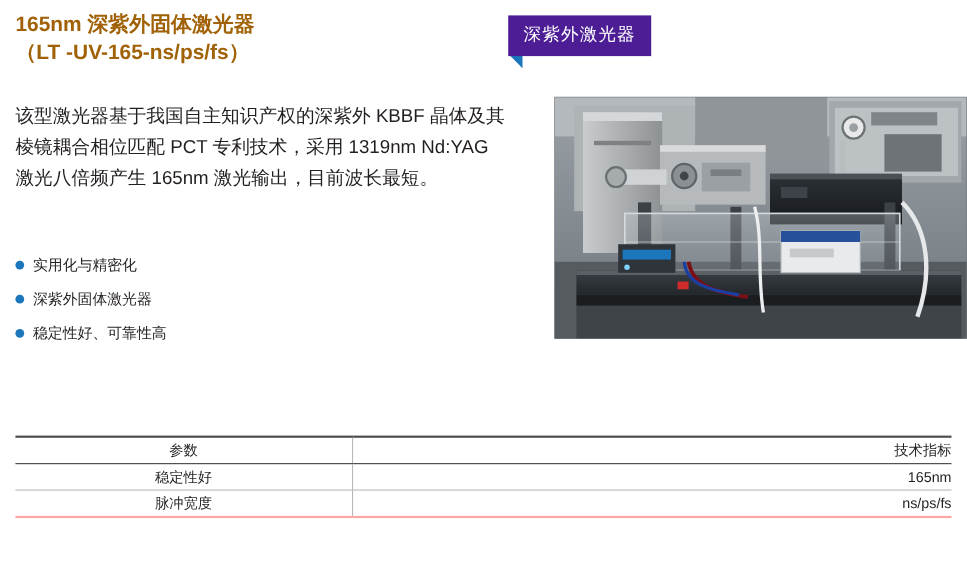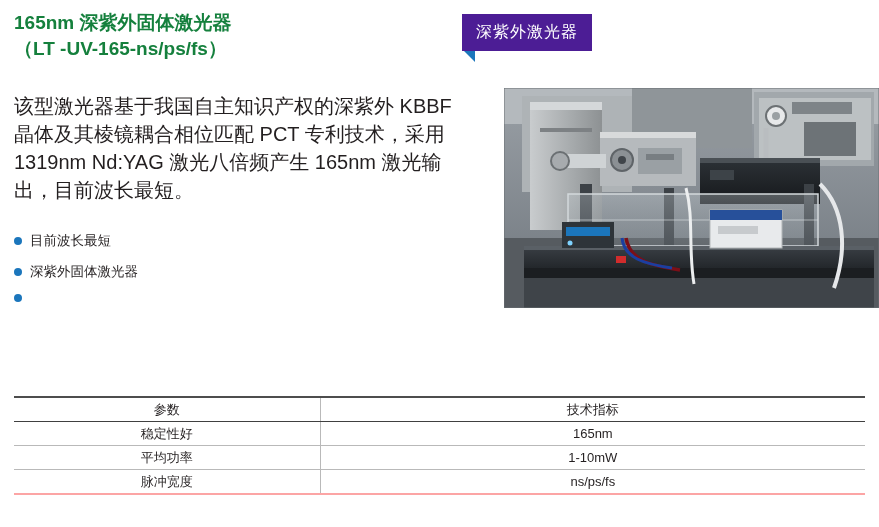--- a/index.html
+++ b/index.html
@@ -20,21 +20,21 @@
   .title-block {
     position: absolute;
     left: 14px;
     top: 10px;
     width: 430px;
   }
   .title-line {
     font-size: 19px;
     font-weight: bold;
     line-height: 26px;
-    color: #15803d;
+    color: #a16207;
     letter-spacing: 0px;
   }
 
   
   .badge-wrap {
     position: absolute;
     left: 462px;
     top: 14px;
   }
   .badge {
@@ -53,21 +53,21 @@
     border-top: 11px solid #1b76bc;
     margin-left: 2px;
   }
 
   
   .desc {
     position: absolute;
     left: 14px;
     top: 92px;
     width: 445px;
-    font-size: 20px;
+    font-size: 17px;
     line-height: 28px;
     color: #231f20;
   }
 
   
   .bullets {
     position: absolute;
     left: 14px;
     top: 232px;
     width: 430px;
@@ -115,21 +115,21 @@
     height: 23px;
     text-align: center;
     font-weight: normal;
     padding: 0;
   }
   .spec-table tr.head td {
     border-top: 2px solid #4d4d4d;
     border-bottom: 1px solid #404040;
   }
   .spec-table td.col-a { width: 306px; }
-  .spec-table td.col-b { width: 545px; }
+  .spec-table td.col-b { width: 545px; text-align: right; }
   .spec-table tr:last-child td {
     border-bottom: 2px solid #fca5a5;
   }
   .spec-table td.outer-l { border-left: none; }
   .spec-table td.outer-r { border-right: none; }
 </style>
 </head>
 <body>
 
 <div class="title-block">
@@ -140,28 +140,29 @@
 <div class="badge-wrap">
   <div class="badge">深紫外激光器</div>
   <div class="badge-tail"></div>
 </div>
 
 <div class="desc">该型激光器基于我国自主知识产权的深紫外 KBBF 晶体及其棱镜耦合相位匹配 PCT 专利技术，采用 1319nm Nd:YAG 激光八倍频产生 165nm 激光输出，目前波长最短。</div>
 
 <div class="bullets">
   <div class="bullet-row">
     <span class="bullet-dot"></span>
-    <span>目前波长最短</span>
+    <span>实用化与精密化</span>
   </div>
   <div class="bullet-row">
     <span class="bullet-dot"></span>
     <span>深紫外固体激光器</span>
   </div>
   <div class="bullet-row">
     <span class="bullet-dot"></span>
+    <span>稳定性好、可靠性高</span>
   </div>
 </div>
 
 <div class="photo">
   <svg width="375" height="220" viewBox="0 0 375 220" xmlns="http://www.w3.org/2000/svg">
     <defs>
       <linearGradient id="bgWall" x1="0" y1="0" x2="0" y2="1">
         <stop offset="0%" stop-color="#9aa0a6"></stop>
         <stop offset="100%" stop-color="#6f767d"></stop>
       </linearGradient>
@@ -251,21 +252,17 @@
   <tbody>
     <tr class="head">
       <td class="col-a outer-l">参数</td>
       <td class="col-b outer-r">技术指标</td>
     </tr>
     <tr>
       <td class="col-a outer-l">稳定性好</td>
       <td class="col-b outer-r">165nm</td>
     </tr>
     <tr>
-      <td class="col-a outer-l">平均功率</td>
-      <td class="col-b outer-r">1-10mW</td>
-    </tr>
-    <tr>
       <td class="col-a outer-l">脉冲宽度</td>
       <td class="col-b outer-r">ns/ps/fs</td>
     </tr>
   </tbody>
 </table>
 
 </body></html>

